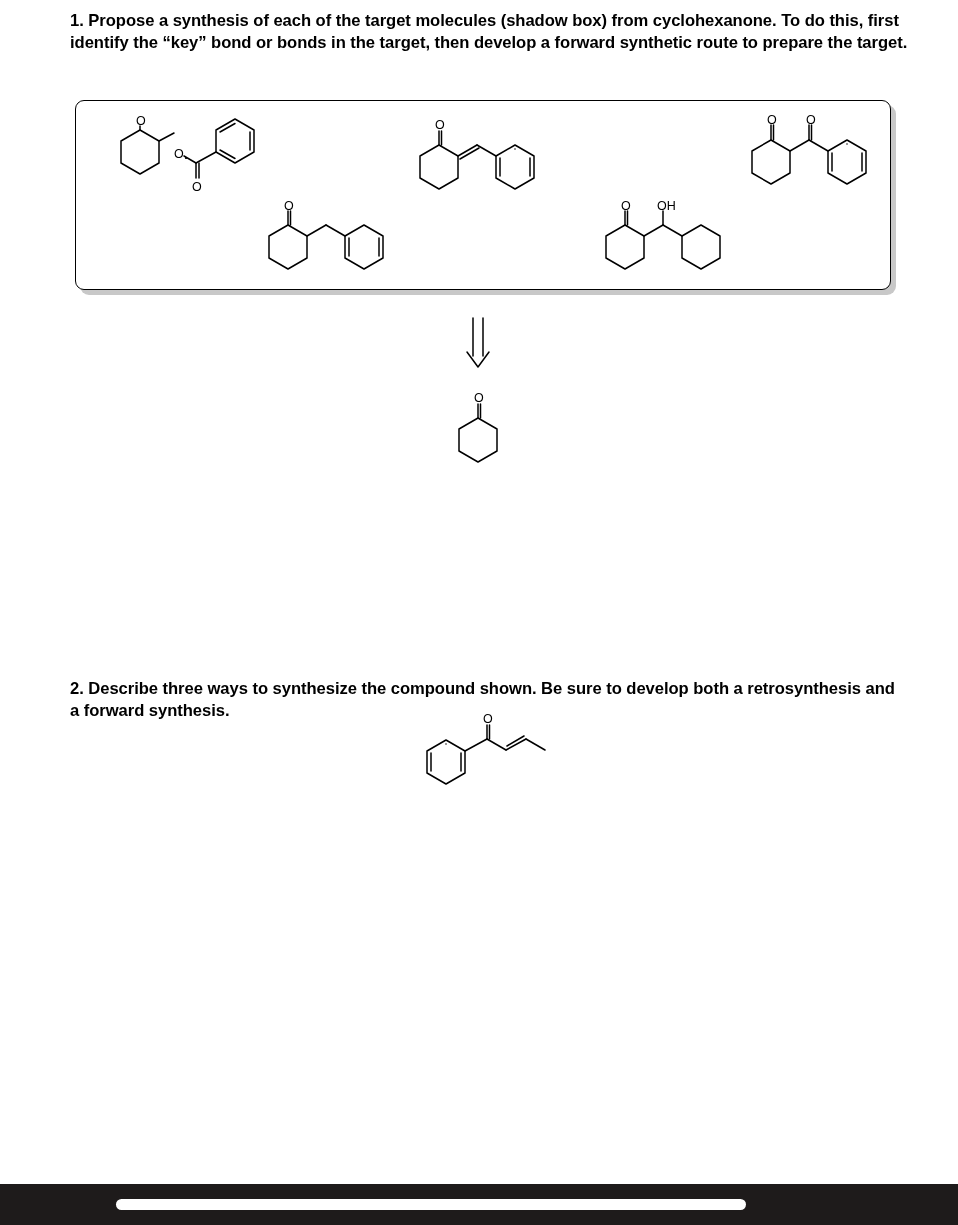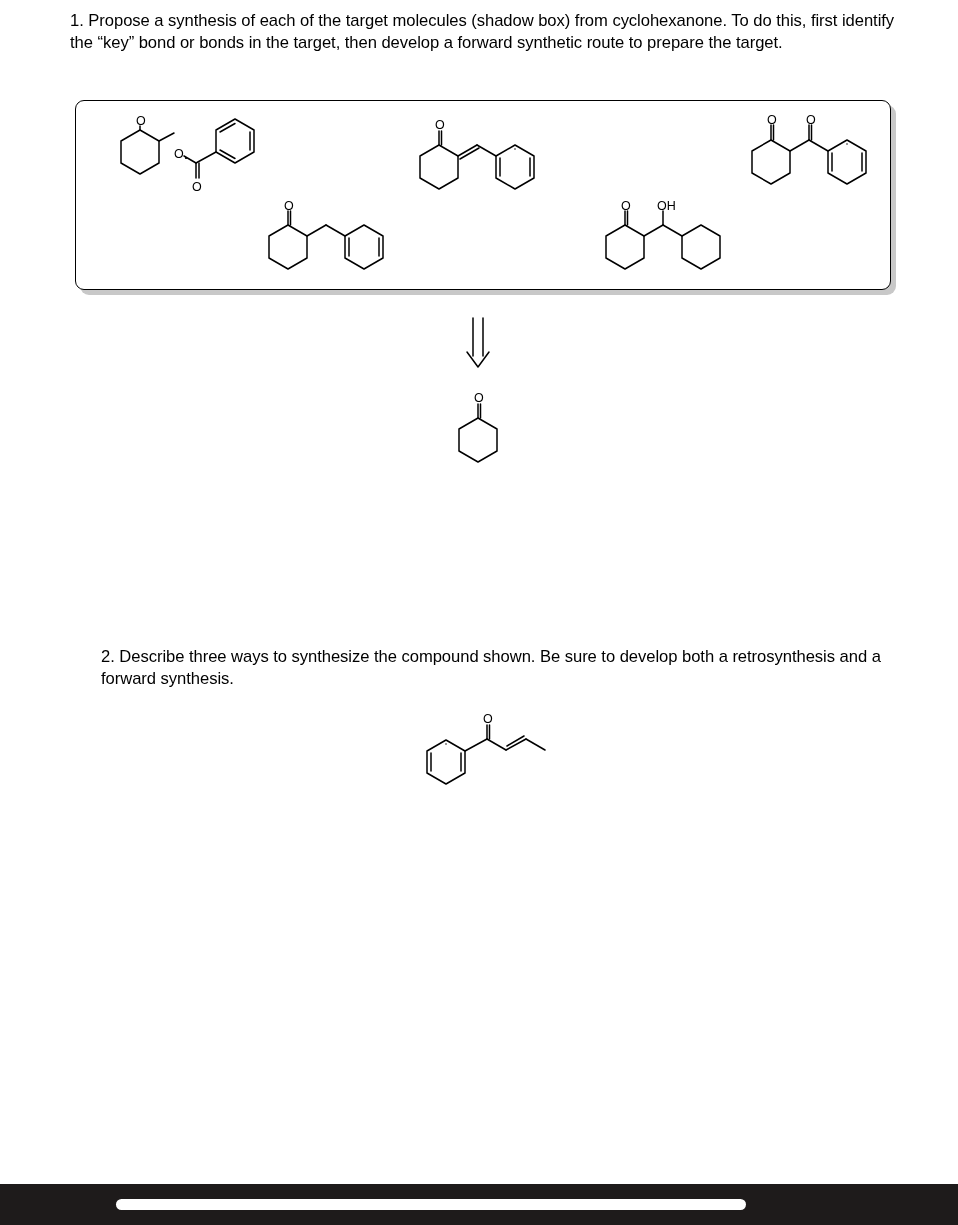--- a/index.html
+++ b/index.html
@@ -5,23 +5,24 @@
   html, body { margin: 0; padding: 0; }
   body {
     width: 958px; height: 1225px; position: relative; overflow: hidden;
     background: #ffffff; color: #000000;
     font-family: "Liberation Sans", sans-serif;
   }
   .question-text {
     position: absolute; left: 70px;
     font-size: 16.6px; line-height: 22px; letter-spacing: -0.05px;
     margin: 0;
+    font-weight: bold;
   }
   #q1-text { top: 10px; width: 845px; }
-  #q2-text { top: 646px; width: 830px; margin-left: 31px; }
+  #q2-text { top: 678px; width: 830px; }
   .shadow-box {
     position: absolute; left: 75px; top: 100px; width: 814px; height: 188px;
     border: 1.6px solid #000; border-radius: 9px; background: #fff;
     box-shadow: 5px 5px 0 #c8c8c8;
   }
   svg.mol { position: absolute; overflow: visible; }
   svg.mol line, svg.mol polyline, svg.mol polygon, svg.mol path {
     stroke: #000; stroke-width: 1.5; fill: none; stroke-linecap: round; stroke-linejoin: round;
   }
   svg.mol text { font-family: "Liberation Sans", sans-serif; font-size: 12.5px; fill: #000; }

